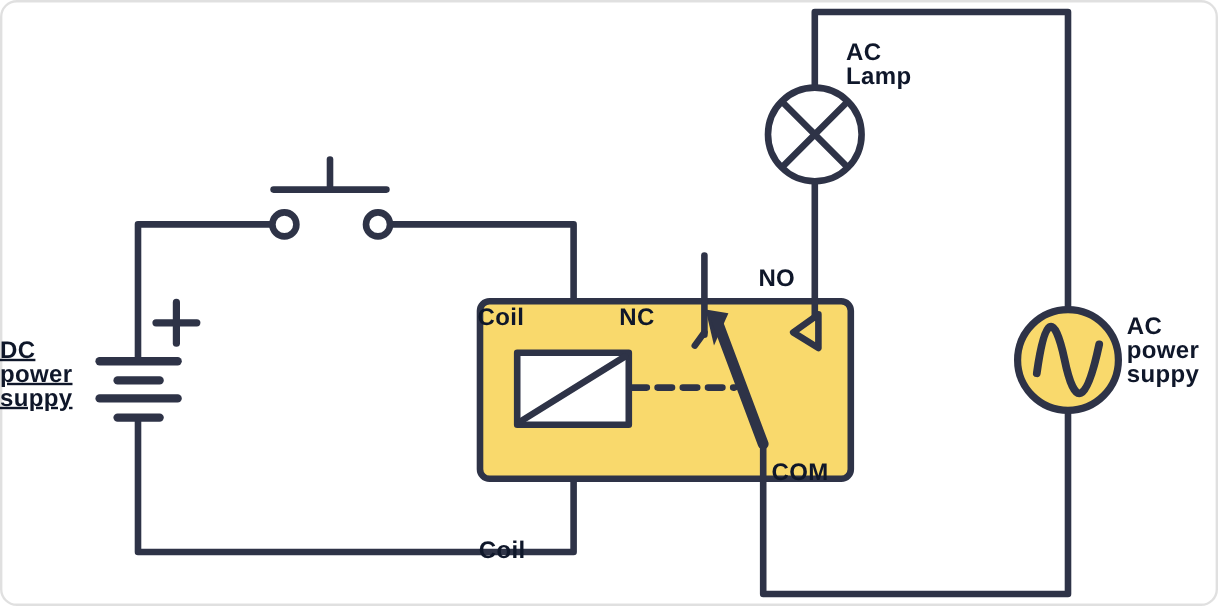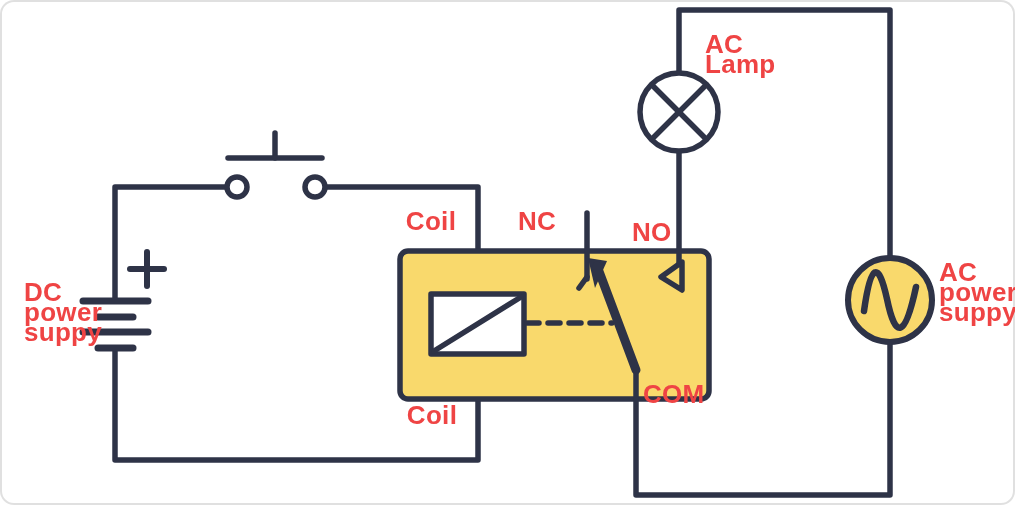--- a/index.html
+++ b/index.html
@@ -10,28 +10,28 @@
     border-radius:14px;
     box-shadow:0 0 0 2px rgba(0,0,0,.12) inset;
     overflow:hidden;
     font-family:"Liberation Sans", sans-serif;
   }
   .stage > svg { position:absolute; left:0; top:0; }
   .lbl {
     position:absolute;
     font-family:"Liberation Sans", sans-serif;
     font-weight:600;
-    font-size:26px;
+    font-size:20px;
     line-height:20px;
     letter-spacing:.3px;
-    color:#ef4444;
+    color:#0f172a;
     white-space:nowrap;
   }
   .lbl .ln { display:block; }
-  .r { text-align:center; }
+  .r { text-align:left;margin-top:44px; }
 </style>
 </head>
 <body>
 
 <div class="stage">
 
   <svg width="1015" height="505" viewBox="0 0 1015 505">
     <g fill="none" stroke="#2e3347" stroke-width="5.5" stroke-linecap="round" stroke-linejoin="round">
 
       <g>
@@ -85,21 +85,21 @@
         <path d="M706 85 L652 139"></path>
       </g>
 
       <g>
         <circle cx="890" cy="300" r="42" fill="#f9d96c" stroke-width="6"></circle>
         <path d="M864 311 Q874 240 887 299 Q900 362 916 287" stroke-width="6.5"></path>
       </g>
     </g>
   </svg>
 
-  <div class="lbl" style="left:24px; top:282px; width:90px;">
+  <div class="lbl" style="left:0; top:282px; width:90px;text-decoration:underline;">
     <span class="ln">DC</span>
     <span class="ln">power</span>
     <span class="ln">suppy</span>
   </div>
 
   <div class="lbl r" style="left:398px; top:211px; width:66px;">Coil</div>
 
   <div class="lbl r" style="left:516px; top:211px; width:42px;">NC</div>
 
   <div class="lbl" style="left:632px; top:222px;text-align:right;">NO</div>

